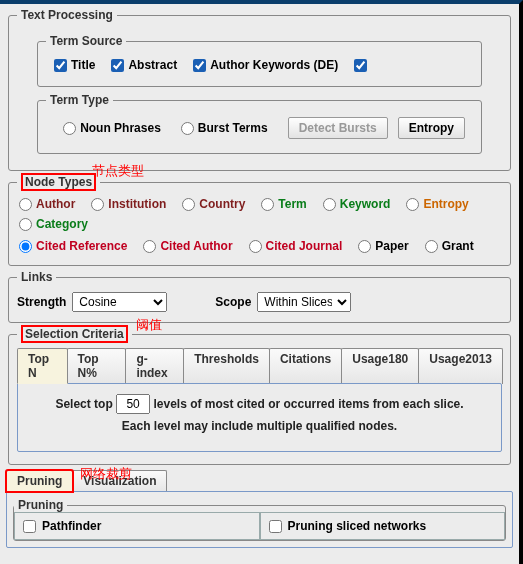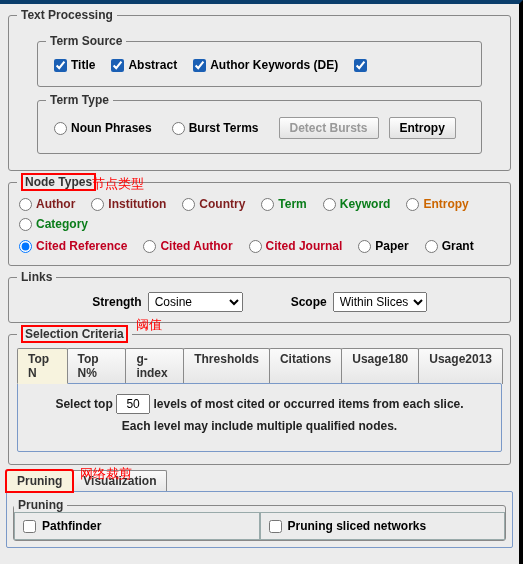--- a/index.html
+++ b/index.html
@@ -56,21 +56,21 @@
     font-size: 13px;
     font-family: "Microsoft YaHei", sans-serif;
     font-weight: normal;
     pointer-events: none;
     z-index: 10;
   }
   .node-types-legend {
     border: 2px solid #ff0000;
     padding: 0 2px;
   }
-  .strength-row { display:flex; align-items:center; justify-content:center; gap: 6px; margin-top:2px;}
+  .strength-row { display:flex; align-items:center; gap: 6px; margin-top:2px;}
   select { font-size:12px; padding:1px 2px; }
   .scope-gap { width: 36px; }
   .tabs {
     display: flex;
     position: relative;
     margin: 4px 6px 0 6px;
   }
   .tab {
     border: 1px solid #8a8a8a;
     border-bottom: none;
@@ -141,36 +141,36 @@
             <label class="lbl-black">Author Keywords (DE)</label>
         </span>
         <span class="checkbox">
           <input type="checkbox" checked="" class="chk-blue" style="">
         </span>
       </div>
     </fieldset>
 
     <fieldset class="inner-fieldset">
       <legend>Term Type</legend>
-      <div class="row" style="padding:4px 8px; gap:10px;">
+      <div class="row" style="padding:4px 8px; gap:10px;justify-content:flex-end;">
         <span class="radio">
           <input type="radio" name="tt" style="">
             <label class="lbl-black">Noun Phrases</label>
         </span>
         <span class="radio">
           <input type="radio" name="tt" style="">
             <label class="lbl-black">Burst Terms</label>
         </span>
         <button disabled="">Detect Bursts</button>
         <button>Entropy</button>
       </div>
     </fieldset>
   </fieldset>
 
-  <div class="annot" style="top:167px; left:92px;font-family:Liberation Serif, serif;">节点类型</div>
+  <div class="annot" style="top:154px; left:92px;font-family:Liberation Serif, serif;">节点类型</div>
   <fieldset>
     <legend><span class="node-types-legend">Node Types</span></legend>
     <div class="row" style="padding:2px 2px 6px 2px;">
       <span class="radio">
           <input type="radio" name="nt" style="">
           <label class="lbl-blue">Author</label>
         </span>
       <span class="radio">
           <input type="radio" name="nt" style="">
           <label class="lbl-blue">Institution</label>

